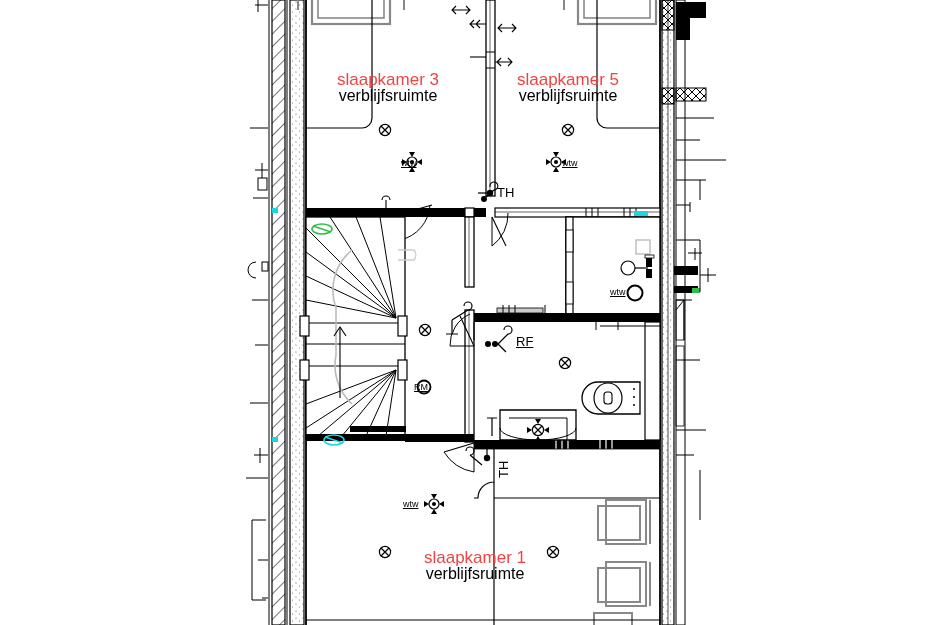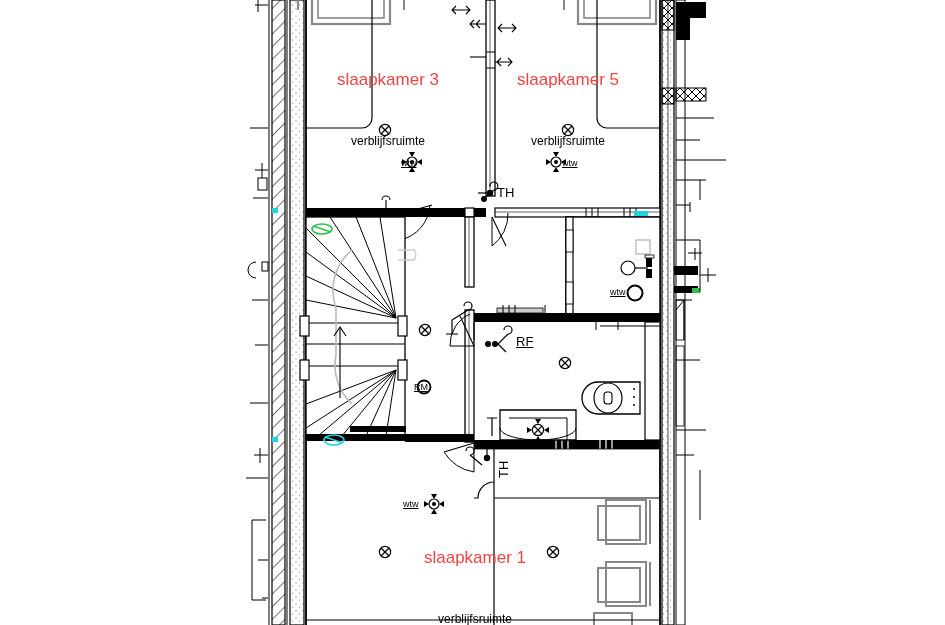--- a/index.html
+++ b/index.html
@@ -2,21 +2,21 @@
 <html><head>
 <meta charset="utf-8">
 <style>
   html,body{margin:0;padding:0;background:#ffffff;}
   body{width:945px;height:625px;overflow:hidden;
        font-family:"Liberation Sans","DejaVu Sans",sans-serif;color:#000;}
   #plan{position:relative;width:945px;height:625px;background:#fff;}
   #plan svg{position:absolute;left:0;top:0;}
   .room-label{position:absolute;text-align:center;white-space:nowrap;pointer-events:none;}
   .room-name{font-size:17px;line-height:19px;color:#ef4444;}
-  .room-sub{font-size:12px;line-height:14px;color:#000;margin-top:45px;}
+  .room-sub{font-size:16px;line-height:14px;color:#000;}
   .tag{position:absolute;font-size:11px;line-height:12px;color:#000;white-space:nowrap;}
   .tag-sm{position:absolute;font-size:9px;line-height:10px;color:#000;white-space:nowrap;text-decoration:underline;}
   .tag-rot{position:absolute;font-size:11px;color:#000;white-space:nowrap;
            transform:rotate(-90deg);transform-origin:left top;}
 </style>
 </head>
 <body>
 
 <div id="plan">
 

